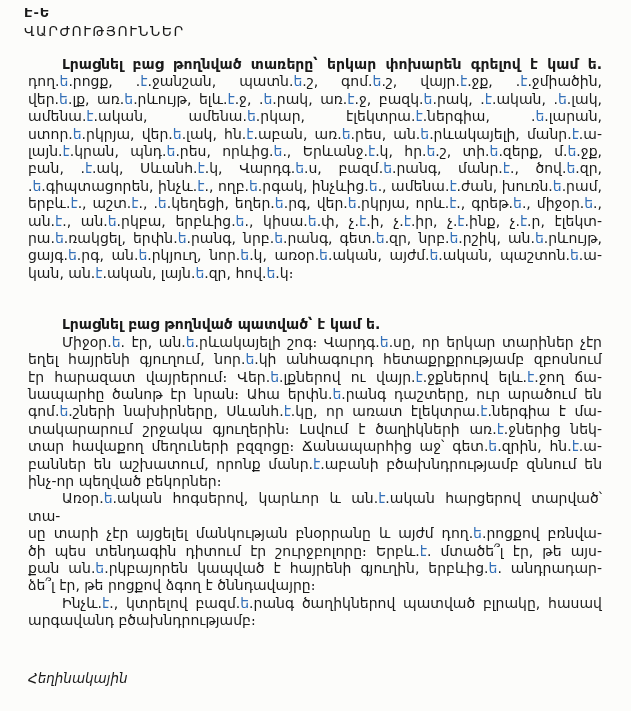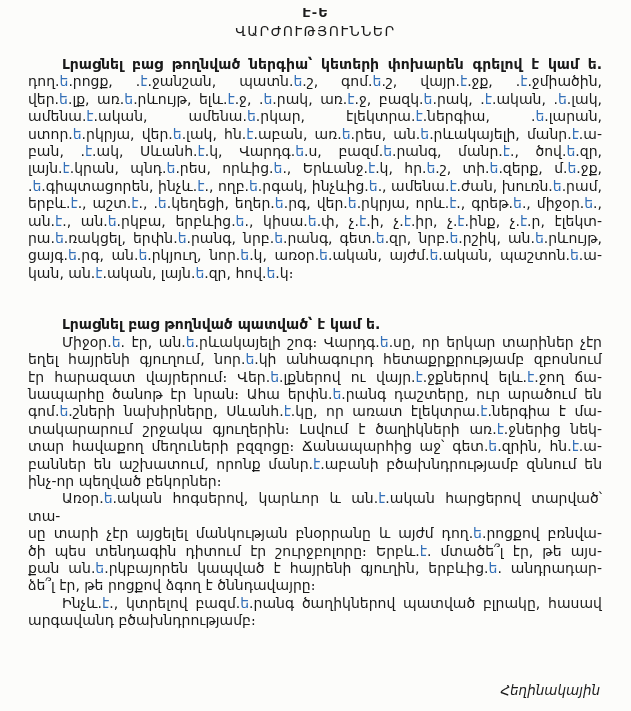--- a/index.html
+++ b/index.html
@@ -6,21 +6,21 @@
   .page {
     position: relative;
     width: 631px;
     height: 711px;
     margin: 0 auto;
     background: var(--page-bg, #fcfcfa);
     overflow: hidden;
     font-family: "DejaVu Sans", sans-serif;
     color: var(--body-text, #1a1a1a);
   }
-  .titles { text-align: center; padding-top: 5px; }
+  .titles { text-align: left; padding-top: 5px; padding-left: 24px; }
   .t1 {
     font-size: 13px;
     font-weight: 700;
     letter-spacing: 1px;
   }
   .t2 {
     font-size: 14px;
     font-weight: 400;
     letter-spacing: 1.5px;
     margin-top: 3px;
@@ -36,45 +36,44 @@
     line-height: 17.4px;
     text-align: justify;
     text-align-last: justify;
   }
   .line.last { text-align-last: left; }
   .instr { font-weight: 700; }
   .indent { text-indent: 34px; }
   .block2 { margin-top: 34px; }
   .filled { color: var(--filled, #3470b8); }
   .signature {
-    margin-top: 52px;
-    text-align: right;
+    margin-top: 40px;
     font-style: italic;
     font-size: 13.5px;
     padding-right: 2px;
   }
 </style>
 </head>
 <body>
 
 <div class="page">
   <div class="titles">
     <div class="t1">Է-Ե</div>
     <div class="t2">ՎԱՐԺՈՒԹՅՈՒՆՆԵՐ</div>
   </div>
 
   <div class="content">
 
-    <div class="line instr indent">Լրացնել բաց թողնված ներգիա՝ կետերի փոխարեն գրելով է կամ ե.</div>
+    <div class="line instr indent">Լրացնել բաց թողնված տառերը՝ երկար փոխարեն գրելով է կամ ե.</div>
     <div class="line">դող.<span class="filled">ե</span>.րոցք, .<span class="filled">է</span>.ջանշան, պատն.<span class="filled">ե</span>.շ, գոմ.<span class="filled">ե</span>.շ, վայր.<span class="filled">է</span>.ջք, .<span class="filled">է</span>.ջմիածին,</div>
     <div class="line">վեր.<span class="filled">ե</span>.լք, առ.<span class="filled">ե</span>.րևույթ, ելև.<span class="filled">է</span>.ջ, .<span class="filled">ե</span>.րակ, առ.<span class="filled">է</span>.ջ, բազկ.<span class="filled">ե</span>.րակ, .<span class="filled">է</span>.ական, .<span class="filled">ե</span>.լակ,</div>
     <div class="line">ամենա.<span class="filled">է</span>.ական, ամենա.<span class="filled">ե</span>.րկար, էլեկտրա.<span class="filled">է</span>.ներգիա, .<span class="filled">ե</span>.լարան,</div>
     <div class="line">ստոր.<span class="filled">ե</span>.րկրյա, վեր.<span class="filled">ե</span>.լակ, հն.<span class="filled">է</span>.աբան, առ.<span class="filled">ե</span>.րես, ան.<span class="filled">ե</span>.րևակայելի, մանր.<span class="filled">է</span>.ա-</div>
+    <div class="line">լայն.<span class="filled">է</span>.կրան, պնդ.<span class="filled">ե</span>.րես, որևից.<span class="filled">ե</span>., Երևանջ.<span class="filled">է</span>.կ, հր.<span class="filled">ե</span>.շ, տի.<span class="filled">ե</span>.զերք, մ.<span class="filled">ե</span>.ջք,</div>
     <div class="line">բան, .<span class="filled">է</span>.ակ, Սևանհ.<span class="filled">է</span>.կ, Վարդգ.<span class="filled">ե</span>.ս, բազմ.<span class="filled">ե</span>.րանգ, մանր.<span class="filled">է</span>., ծով.<span class="filled">ե</span>.զր,</div>
-    <div class="line">լայն.<span class="filled">է</span>.կրան, պնդ.<span class="filled">ե</span>.րես, որևից.<span class="filled">ե</span>., Երևանջ.<span class="filled">է</span>.կ, հր.<span class="filled">ե</span>.շ, տի.<span class="filled">ե</span>.զերք, մ.<span class="filled">ե</span>.ջք,</div>
     <div class="line">.<span class="filled">ե</span>.գիպտացորեն, ինչև.<span class="filled">է</span>., ողբ.<span class="filled">ե</span>.րգակ, ինչևից.<span class="filled">ե</span>., ամենա.<span class="filled">է</span>.ժան, խուռն.<span class="filled">ե</span>.րամ,</div>
     <div class="line">երբև.<span class="filled">է</span>., աշտ.<span class="filled">է</span>., .<span class="filled">ե</span>.կեղեցի, եղեր.<span class="filled">ե</span>.րգ, վեր.<span class="filled">ե</span>.րկրյա, որև.<span class="filled">է</span>., գրեթ.<span class="filled">ե</span>., միջօր.<span class="filled">ե</span>.,</div>
     <div class="line">ան.<span class="filled">է</span>., ան.<span class="filled">ե</span>.րկբա, երբևից.<span class="filled">ե</span>., կիսա.<span class="filled">ե</span>.փ, չ.<span class="filled">է</span>.ի, չ.<span class="filled">է</span>.իր, չ.<span class="filled">է</span>.ինք, չ.<span class="filled">է</span>.ր, էլեկտ-</div>
     <div class="line">րա.<span class="filled">ե</span>.ռակցել, երփն.<span class="filled">ե</span>.րանգ, նրբ.<span class="filled">ե</span>.րանգ, գետ.<span class="filled">ե</span>.զր, նրբ.<span class="filled">ե</span>.րշիկ, ան.<span class="filled">ե</span>.րևույթ,</div>
     <div class="line">ցայգ.<span class="filled">ե</span>.րգ, ան.<span class="filled">ե</span>.րկյուղ, նոր.<span class="filled">ե</span>.կ, առօր.<span class="filled">ե</span>.ական, այժմ.<span class="filled">ե</span>.ական, պաշտոն.<span class="filled">ե</span>.ա-</div>
     <div class="line last">կան, ան.<span class="filled">է</span>.ական, լայն.<span class="filled">ե</span>.զր, հով.<span class="filled">ե</span>.կ։</div>
 
     <div class="block2">
       <div class="line instr indent last">Լրացնել բաց թողնված պատված՝ է կամ ե.</div>
 

